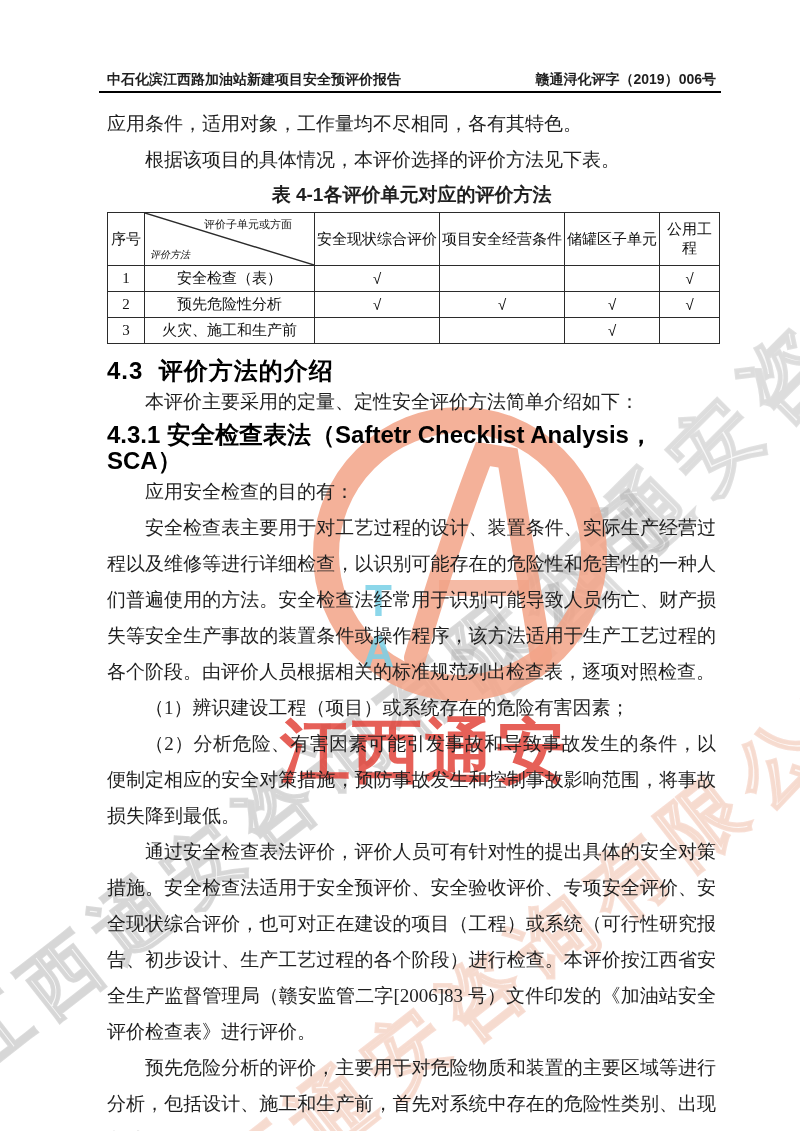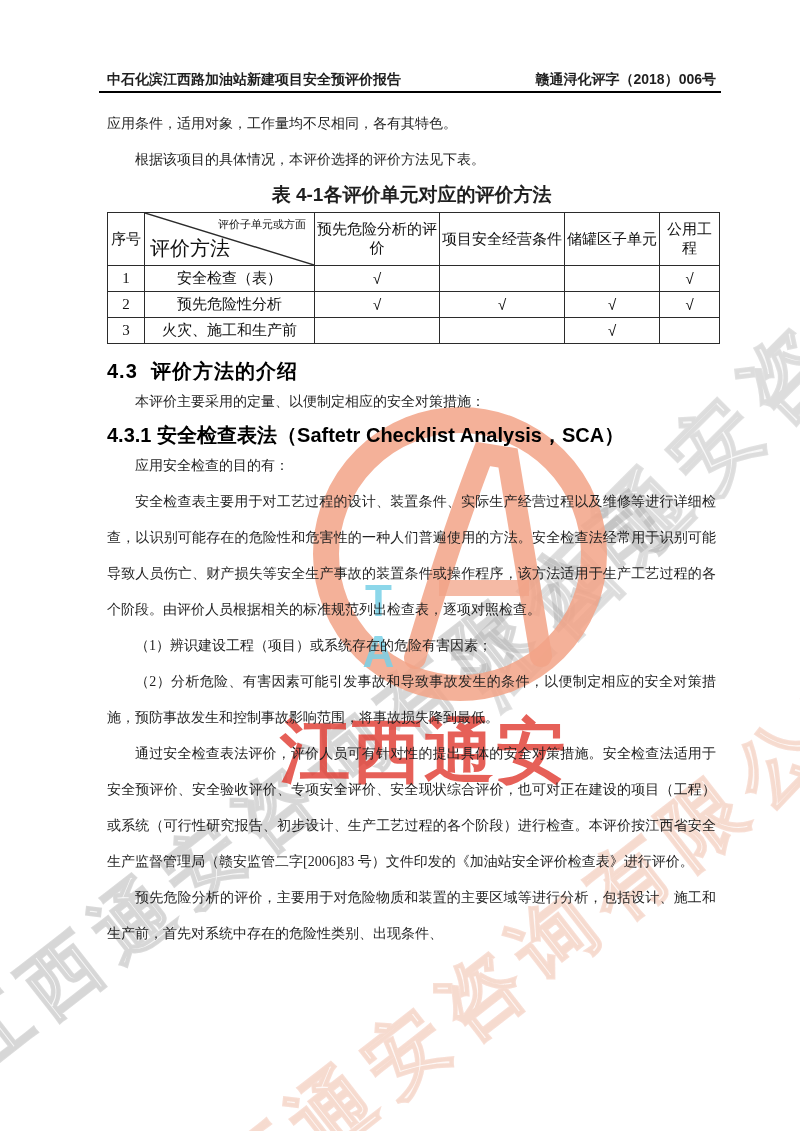--- a/index.html
+++ b/index.html
@@ -47,49 +47,49 @@
   .hdr{
     display:flex;justify-content:space-between;align-items:flex-end;
     font-family:"Liberation Sans","DejaVu Sans",sans-serif;
     font-weight:700;font-size:14px;line-height:18px;
     border-bottom:2px solid #000;
     margin-left:-8px;margin-right:-5px;
     padding:0 5px 3px 8px;
   }
   p,.h{white-space:pre-wrap;}
   .body-p{
-    font-size:14px;line-height:36px;margin:0;
+    font-size:19px;line-height:36px;margin:0;
     text-align:justify;text-align-last:left;
   }
   .indent{text-indent:2em;}
   .tbl-title{
     display:flex;justify-content:center;
     font-family:"Liberation Sans","DejaVu Sans",sans-serif;
     font-weight:700;font-size:19px;line-height:26px;
     margin-top:4px;
   }
   table.t41{
     border-collapse:collapse;margin-top:4px;
     width:612px;table-layout:fixed;
     font-family:"Liberation Sans","DejaVu Sans",sans-serif;
     font-size:15px;color:#111;
   }
   table.t41 td{border:1.5px solid #2b2b2b;text-align:center;vertical-align:middle;padding:0;}
   table.t41 tr.hrow td{height:52px;}
   table.t41 tr.drow td{height:25px;font-size:15px;}
   td.diag{position:relative;}
   td.diag svg{position:absolute;inset:0;width:100%;height:100%;}
-  .diag-top{position:absolute;top:4px;right:8px;font-size:11px;}
-  .diag-bottom{position:absolute;bottom:3px;left:5px;font-size:20px;}
+  .diag-top{position:absolute;top:4px;right:22px;font-size:11px;}
+  .diag-bottom{position:absolute;bottom:3px;left:5px;font-size:10px;font-style:italic;}
   .num{font-family:"Liberation Serif","DejaVu Serif",serif;font-size:14px;}
   .check{font-size:15px;}
   .h{
     font-family:"Liberation Sans","DejaVu Sans",sans-serif;
     font-weight:700;color:#000;
-    font-size:20px;line-height:26px;margin:0;
+    font-size:24px;line-height:26px;margin:0;
   }
   .h43{margin-top:14px;letter-spacing:1px;}
   .h431{margin-top:2px;}
   .h432{margin-top:6px;}
 </style>
 </head>
 <body>
 
 <div class="page">
 
@@ -105,21 +105,21 @@
     </svg>
 
     <div class="wm-ta">TA</div>
     <div class="wm-brand">江西通安</div>
   </div>
 
   <div class="content">
 
     <div class="hdr">
       <span>中石化滨江西路加油站新建项目安全预评价报告</span>
-      <span>赣通浔化评字（2018）006号</span>
+      <span>赣通浔化评字（2019）006号</span>
     </div>
 
     <p class="body-p" style="margin-top:13px;">应用条件，适用对象，工作量均不尽相同，各有其特色。</p>
     <p class="body-p indent">根据该项目的具体情况，本评价选择的评价方法见下表。</p>
 
     <div class="tbl-title">
       <span>表 4-1</span>
       <span>各评价单元对应的评价方法</span>
     </div>
 
@@ -135,21 +135,21 @@
       <tbody>
           <tr class="hrow">
         <td>序号</td>
         <td class="diag">
           <svg viewBox="0 0 100 100" preserveAspectRatio="none">
             <line x1="0" y1="0" x2="100" y2="100" stroke="#2b2b2b" stroke-width="1.4" vector-effect="non-scaling-stroke"></line>
           </svg>
           <span class="diag-top">评价子单元或方面</span>
           <span class="diag-bottom">评价方法</span>
         </td>
-        <td>预先危险分析的评价</td>
+        <td>安全现状综合评价</td>
         <td>项目安全经营条件</td>
         <td>储罐区子单元</td>
         <td>公用工程</td>
       </tr>
       <tr class="drow">
         <td class="num">1</td>
         <td>安全检查（表）</td>
         <td class="check">√</td>
         <td class="check"></td>
         <td class="check"></td>
@@ -168,21 +168,21 @@
         <td>火灾、施工和生产前</td>
         <td class="check"></td>
         <td class="check"></td>
         <td class="check">√</td>
         <td class="check"></td>
       </tr>
     </tbody>
       </table>
 
     <p class="h h43">4.3  评价方法的介绍</p>
-    <p class="body-p indent">本评价主要采用的定量、以便制定相应的安全对策措施：</p>
+    <p class="body-p indent">本评价主要采用的定量、定性安全评价方法简单介绍如下：</p>
 
     <p class="h h431">4.3.1 安全检查表法（Saftetr Checklist Analysis，SCA）</p>
     <p class="body-p indent">应用安全检查的目的有：</p>
     <p class="body-p indent">安全检查表主要用于对工艺过程的设计、装置条件、实际生产经营过程以及维修等进行详细检查，以识别可能存在的危险性和危害性的一种人们普遍使用的方法。安全检查法经常用于识别可能导致人员伤亡、财产损失等安全生产事故的装置条件或操作程序，该方法适用于生产工艺过程的各个阶段。由评价人员根据相关的标准规范列出检查表，逐项对照检查。</p>
     <p class="body-p indent">（1）辨识建设工程（项目）或系统存在的危险有害因素；</p>
     <p class="body-p indent">（2）分析危险、有害因素可能引发事故和导致事故发生的条件，以便制定相应的安全对策措施，预防事故发生和控制事故影响范围，将事故损失降到最低。</p>
     <p class="body-p indent">通过安全检查表法评价，评价人员可有针对性的提出具体的安全对策措施。安全检查法适用于安全预评价、安全验收评价、专项安全评价、安全现状综合评价，也可对正在建设的项目（工程）或系统（可行性研究报告、初步设计、生产工艺过程的各个阶段）进行检查。本评价按江西省安全生产监督管理局（赣安监管二字[2006]83 号）文件印发的《加油站安全评价检查表》进行评价。</p>
 
     <p class="body-p indent">预先危险分析的评价，主要用于对危险物质和装置的主要区域等进行分析，包括设计、施工和生产前，首先对系统中存在的危险性类别、出现条件、</p>
 

